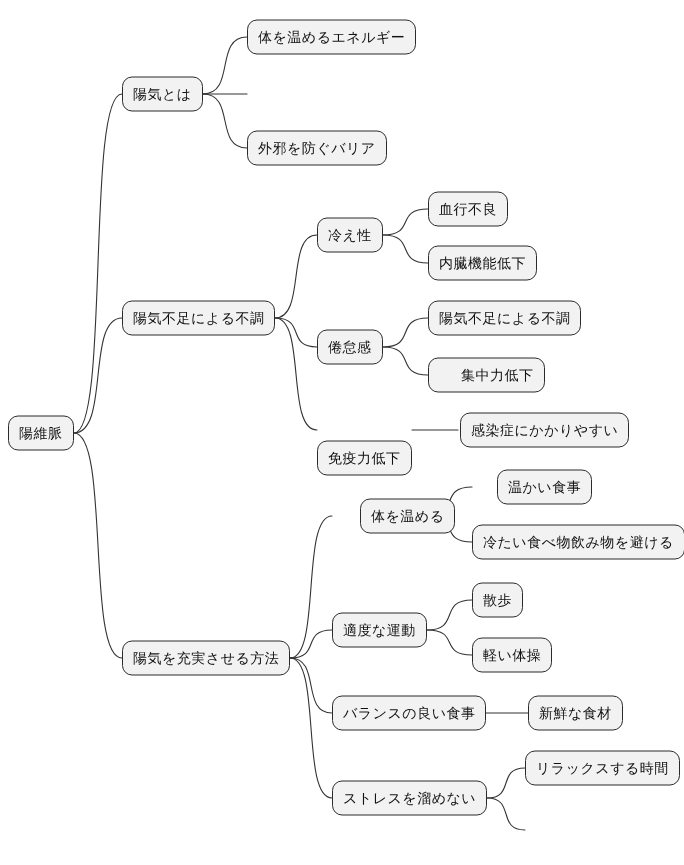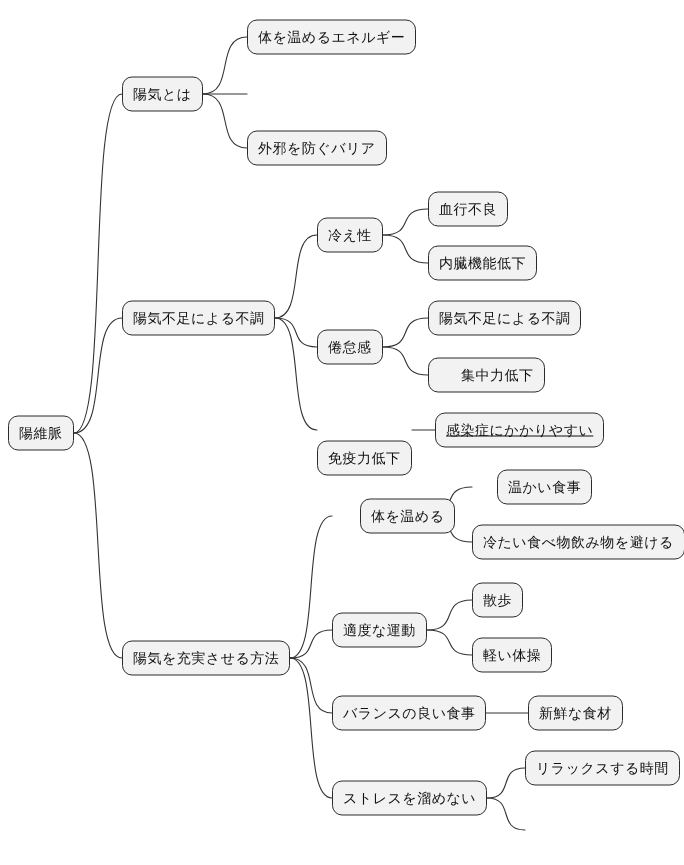--- a/index.html
+++ b/index.html
@@ -82,21 +82,21 @@
     <div class="node" id="node-warming-energy" style="left: 247px; top: 37px;">体を温めるエネルギー</div>
     <div class="node" id="node-barrier-against-evils" style="left: 247px; top: 148px;">外邪を防ぐバリア</div>
     <div class="node" id="node-deficiency-disorders" style="left: 122px; top: 318px;">陽気不足による不調</div>
     <div class="node" id="node-cold-sensitivity" style="left: 317px; top: 235px;">冷え性</div>
     <div class="node" id="node-poor-circulation" style="left: 428px; top: 209px;">血行不良</div>
     <div class="node" id="node-organ-function-decline" style="left: 428px; top: 263px;">内臓機能低下</div>
     <div class="node" id="node-fatigue" style="left: 317px; top: 347px;">倦怠感</div>
     <div class="node" id="node-no-motivation" style="left: 428px; top: 318px;">陽気不足による不調</div>
     <div class="node" id="node-poor-concentration" style="left: 428px; top: 375px; padding-left: 32px;">集中力低下</div>
     <div class="node" id="node-weak-immunity" style="left: 317px; top: 434px; margin-top: 24px;">免疫力低下</div>
-    <div class="node" id="node-prone-to-infection" style="left: 435px; top: 430px; text-decoration: underline;">感染症にかかりやすい</div>
+    <div class="node" id="node-prone-to-infection" style="left: 460px; top: 430px;">感染症にかかりやすい</div>
     <div class="node" id="node-ways-to-enrich-yangqi" style="left: 122px; top: 658px;">陽気を充実させる方法</div>
     <div class="node" id="node-warm-the-body" style="left: 332px; top: 516px; margin-left: 28px;">体を温める</div>
     <div class="node" id="node-warm-meals" style="left: 472px; top: 487px; margin-left: 25px;">温かい食事</div>
     <div class="node" id="node-avoid-cold-food-drink" style="left: 472px; top: 542px;">冷たい食べ物飲み物を避ける</div>
     <div class="node" id="node-moderate-exercise" style="left: 332px; top: 630px;">適度な運動</div>
     <div class="node" id="node-walking" style="left: 472px; top: 600px;">散歩</div>
     <div class="node" id="node-light-gymnastics" style="left: 472px; top: 655px;">軽い体操</div>
     <div class="node" id="node-balanced-diet" style="left: 332px; top: 713px;">バランスの良い食事</div>
     <div class="node" id="node-fresh-ingredients" style="left: 528px; top: 713px;">新鮮な食材</div>
     <div class="node" id="node-avoid-stress" style="left: 332px; top: 798px;">ストレスを溜めない</div>

